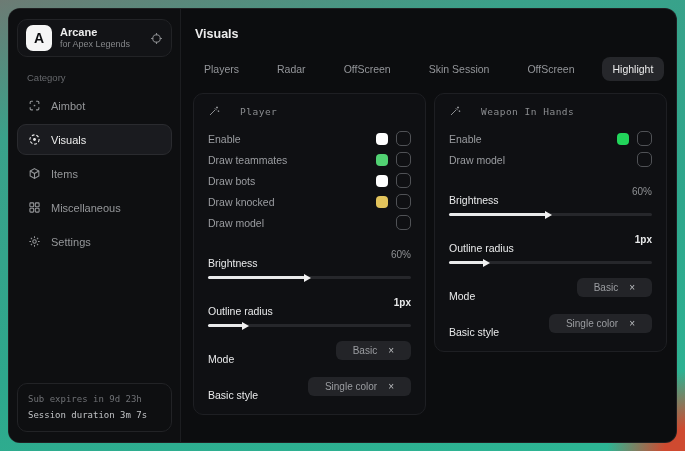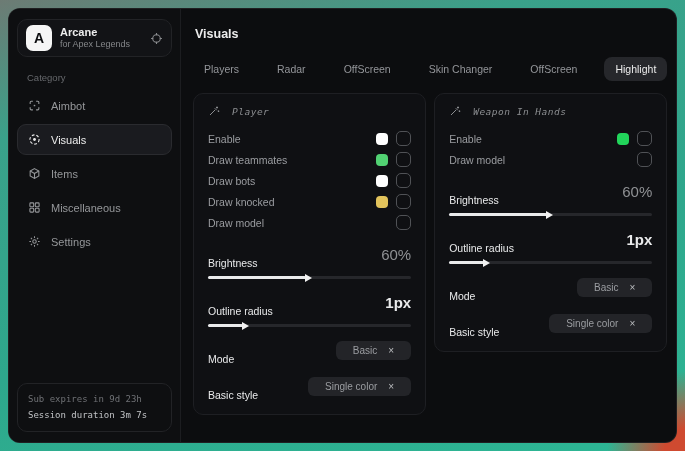--- a/index.html
+++ b/index.html
@@ -65,40 +65,39 @@
     padding:6px 11px; border-radius:8px;
     font-size:10.5px; color:#94969a; cursor:default; white-space:nowrap;
   }
   .tab.active { background:#26272b; color:#ececec; }
   .panels { display:flex; gap:8px; align-items:flex-start; }
   .panel {
     flex:1; border:1px solid #1e1f23; background:#0f1013;
     border-radius:10px; padding:11px 14px 13px 14px;
   }
   .panel-header {
-    display:flex; align-items:center; gap:12px;
+    display:flex; align-items:center; gap:20px;
     font-family:"DejaVu Sans Mono", monospace;
     font-size:9.5px; color:#8b8d90; letter-spacing:.5px;
     margin-bottom:11px;
-    font-style:italic;
   }
   .row {
     display:flex; align-items:center; justify-content:space-between;
     min-height:21px;
   }
   .row.spaced { margin-top:7px; }
   .lbl  { font-size:10.5px; color:#9b9da1; }
   .lbl.strong { color:#e9eaeb; font-weight:normal;margin-top:17px; }
   .controls { display:flex; align-items:center; gap:8px; }
   .swatch { width:12px; height:12px; border-radius:4px; display:inline-block; }
   .checkbox {
     width:15px; height:15px; border-radius:5px;
     border:1.5px solid #505256; display:inline-block; background:transparent;
   }
-  .val { font-size:15px; color:#8f9194; }
+  .val { font-size:10px; color:#8f9194; }
   .val.strong { color:#e9eaeb; font-weight:bold; }
   .slider { position:relative; height:3px; background:#26272b; border-radius:2px; margin:7px 0 9px 0; }
   .slider-fill { position:absolute; left:0; top:0; height:3px; background:#e9eaeb; border-radius:2px; }
   .slider-thumb {
     position:absolute; right:-6px; top:50%; transform:translateY(-50%);
     width:0; height:0;
     border-left:7px solid #f2f2f2;
     border-top:4.5px solid transparent;
     border-bottom:4.5px solid transparent;
   }
@@ -197,21 +196,21 @@
     </div>
   </div>
 
   <div class="main">
     <div class="page-title">Visuals</div>
 
     <div class="tabs">
       <div class="tab">Players</div>
       <div class="tab">Radar</div>
       <div class="tab">OffScreen</div>
-      <div class="tab">Skin Changer</div>
+      <div class="tab">Skin Session</div>
       <div class="tab">OffScreen</div>
       <div class="tab active">Highlight</div>
     </div>
 
     <div class="panels">
 
       <div class="panel">
         <div class="panel-header">
           <span>
             <svg width="12" height="12" viewBox="0 0 24 24" fill="none" stroke="currentColor" stroke-width="2">

